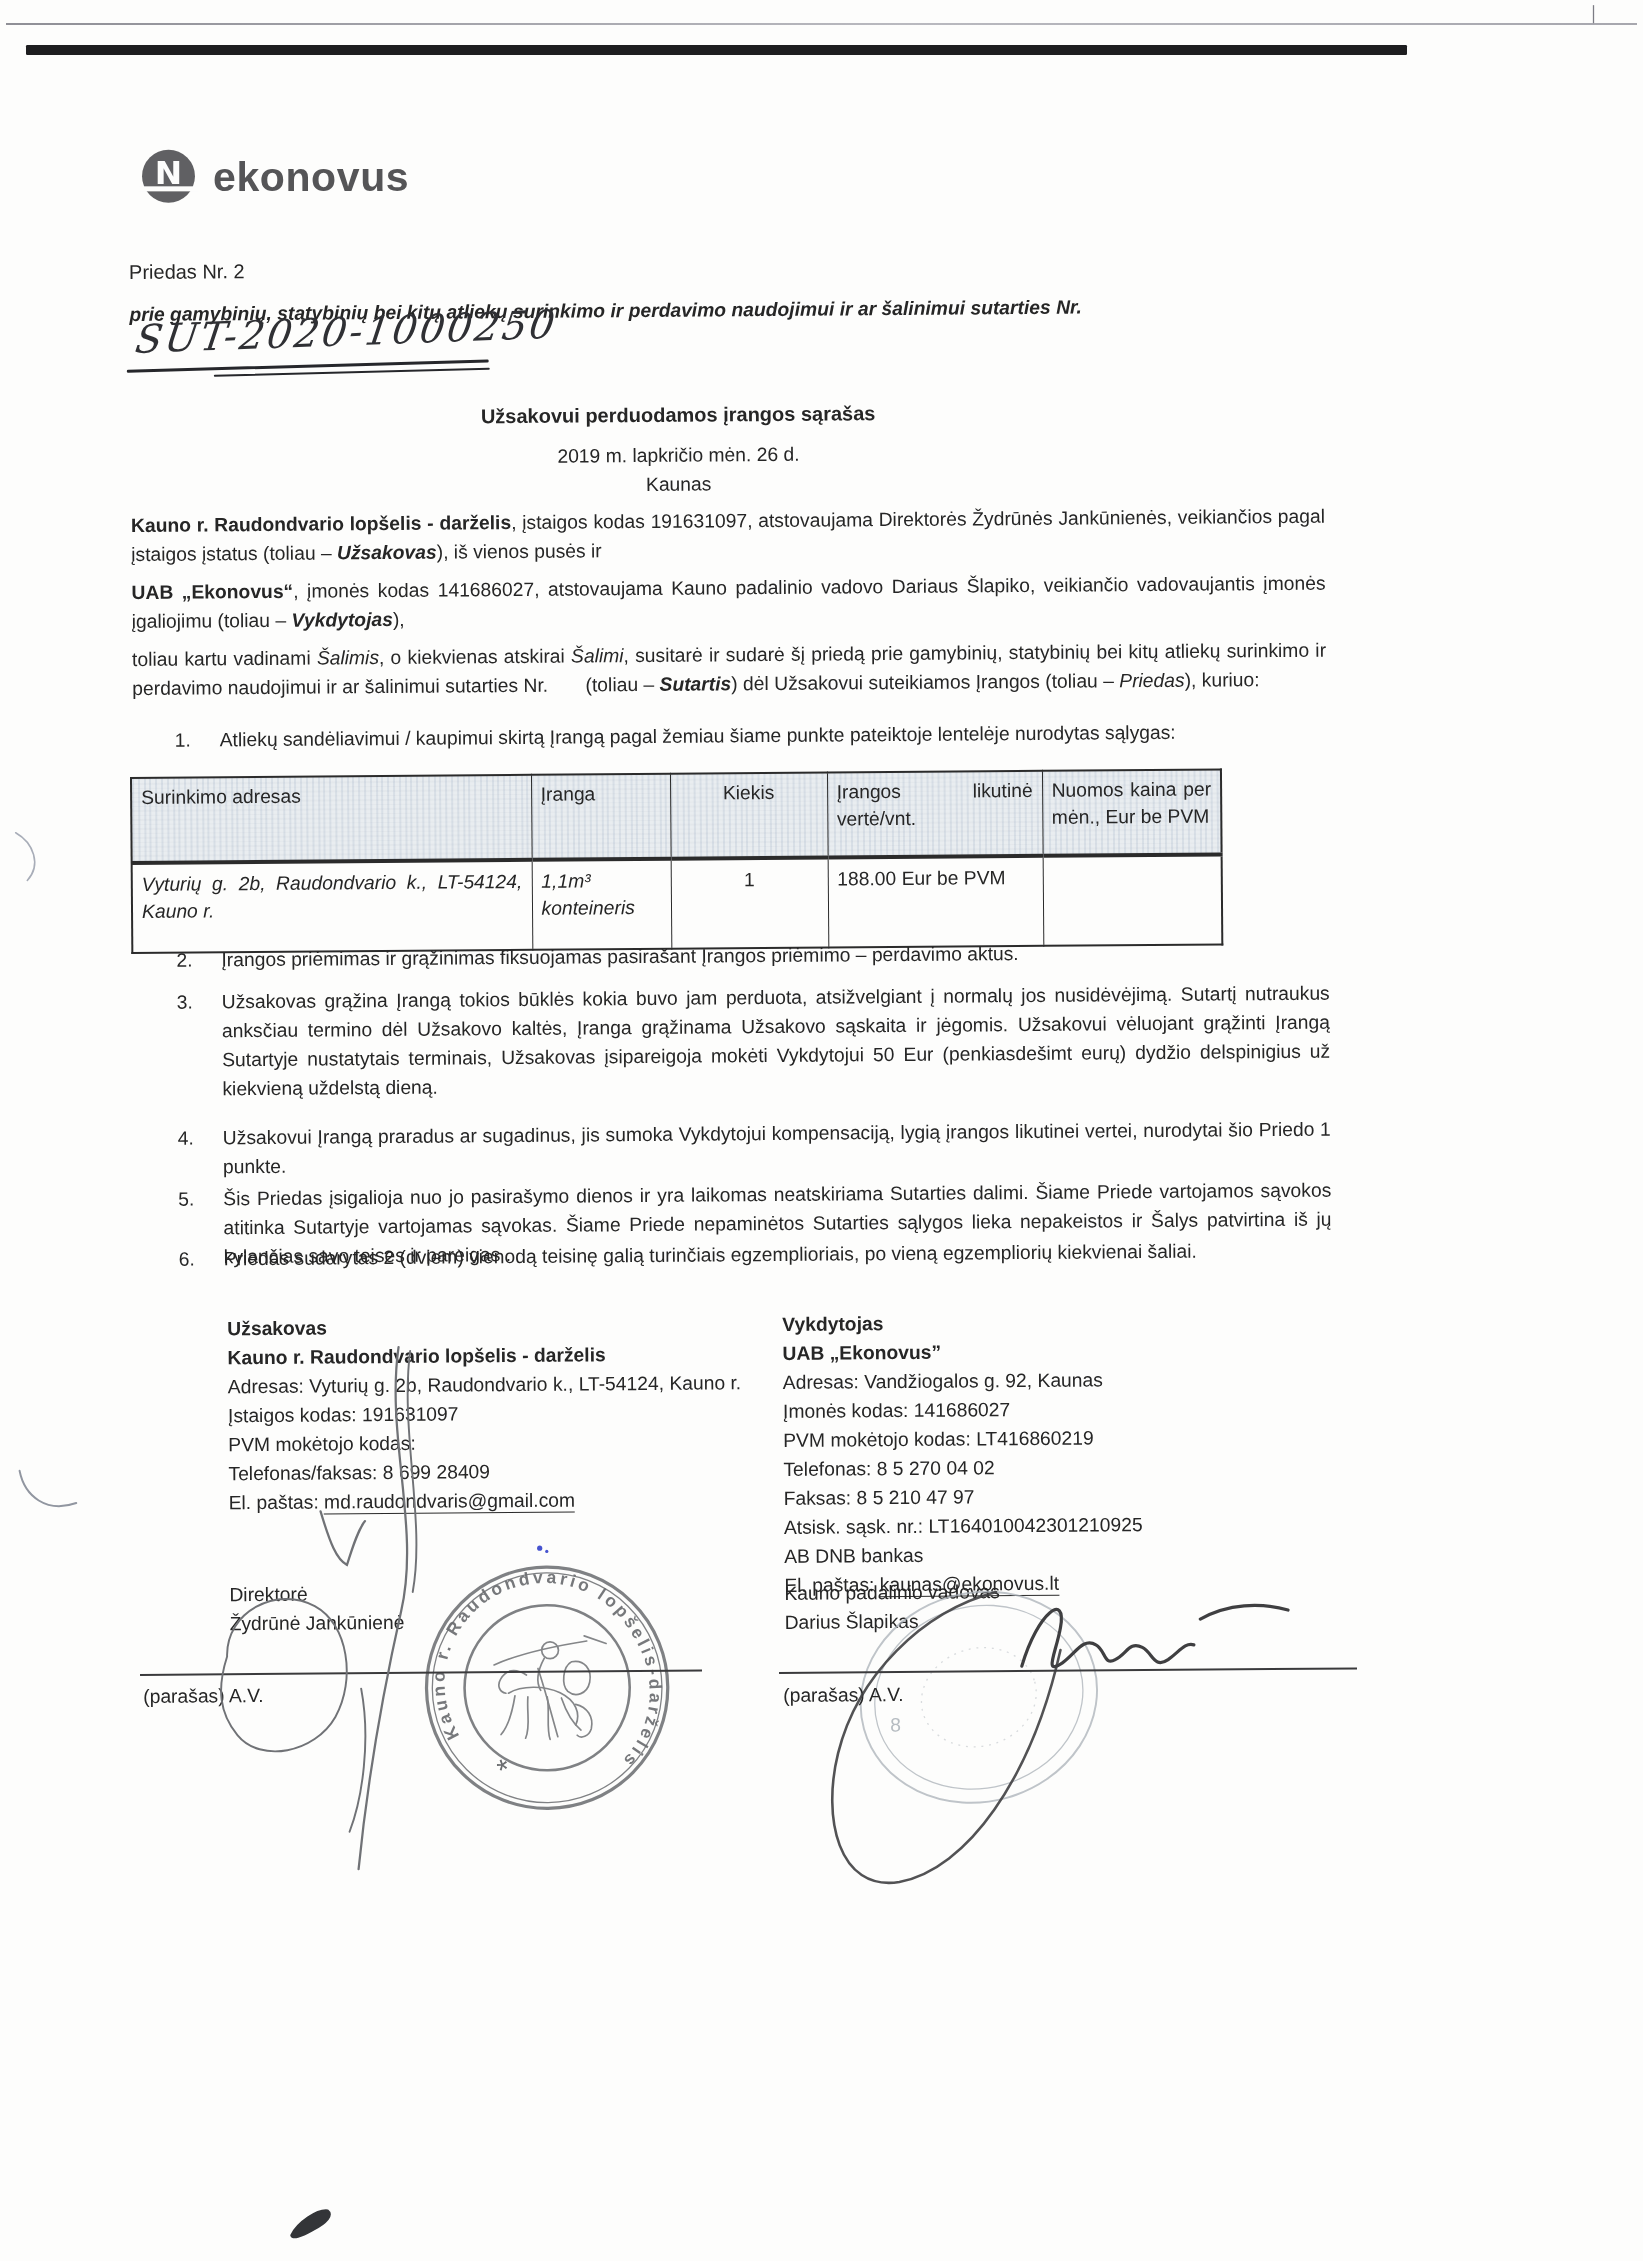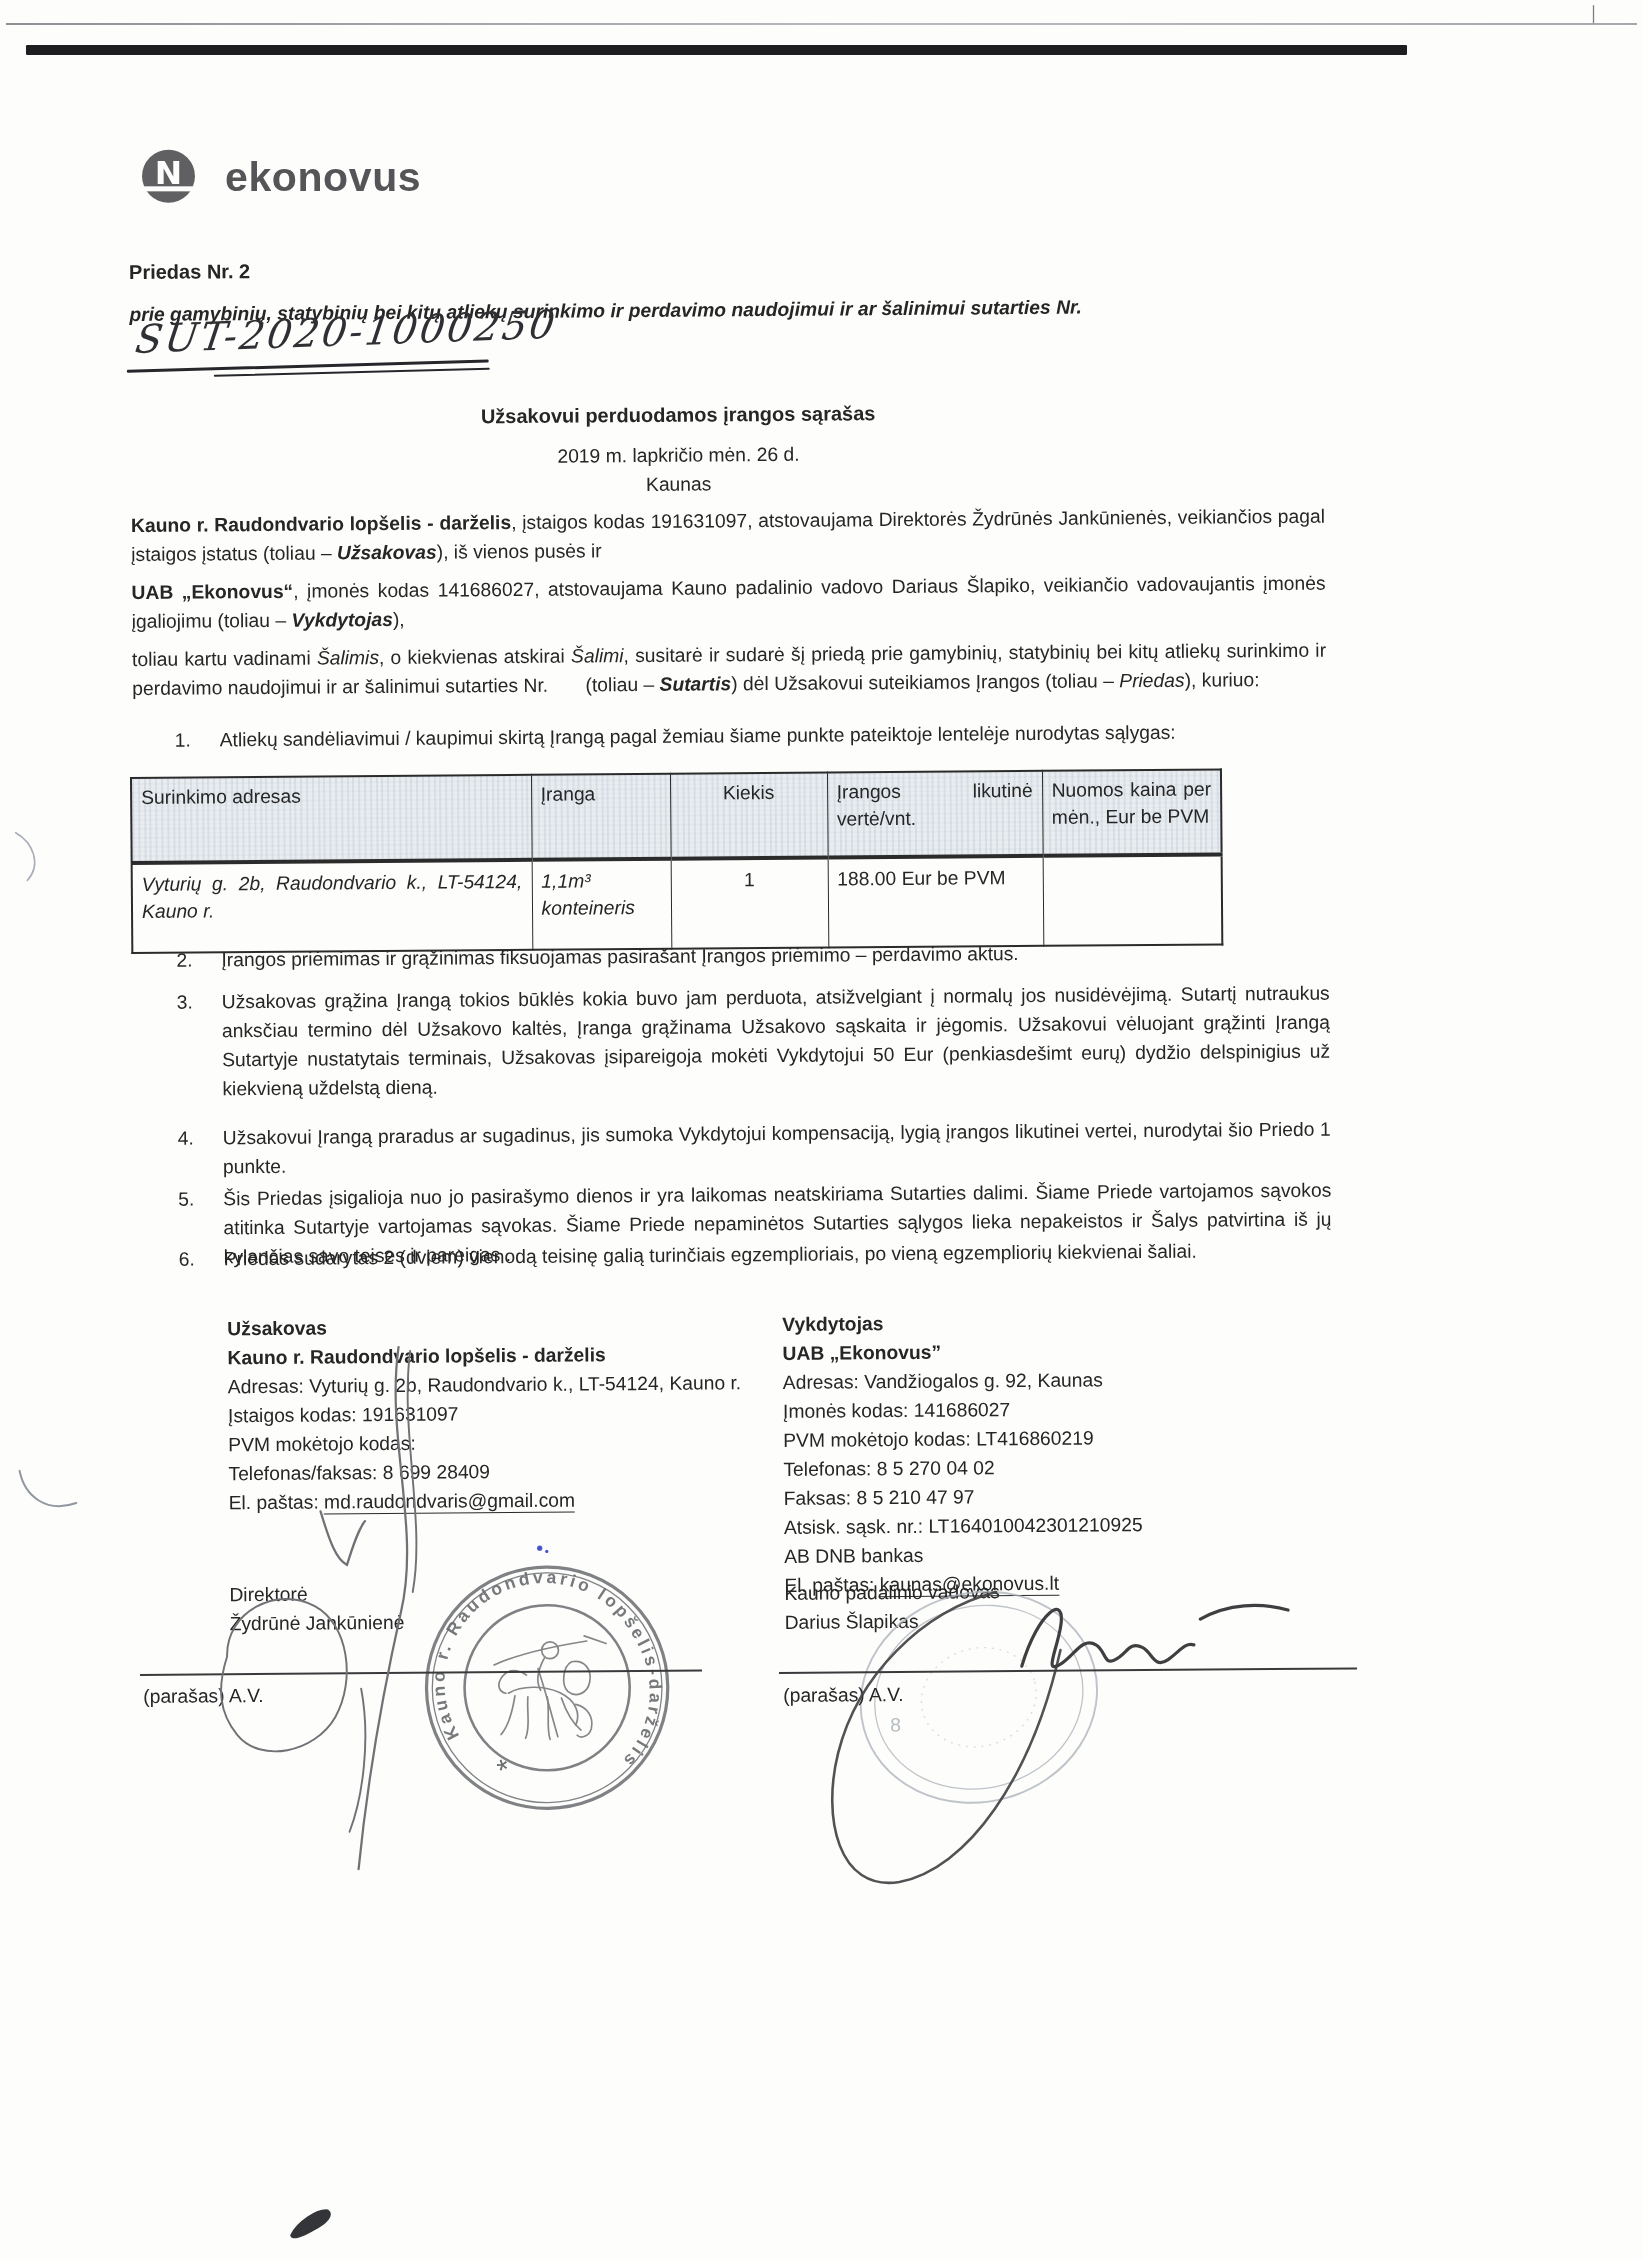--- a/index.html
+++ b/index.html
@@ -7,31 +7,31 @@
     position:relative;width:1644px;height:2261px;background:#fdfdfc;
     font-family:"Liberation Sans", sans-serif;color:#262626;overflow:hidden;
   }
   
   .thin-top-line{position:absolute;top:23px;left:6.4px;width:1631px;height:1.9px;
     background:linear-gradient(90deg,#8f8f96,#b9b9bf 55%,#a7a7ae);}
   .top-bar{position:absolute;top:45px;left:26px;width:1381px;height:9.7px;background:#1e1e20;border-radius:1.3px;}
   
   .logo-row{position:absolute;top:146px;left:137px;display:flex;align-items:center;gap:13px;opacity:.88;}
   .logo-mark{width:63px;height:63px;}
-  .brand{font-size:41px;font-weight:600;color:#3e3e41;letter-spacing:0.6px;margin-left:12px;}
+  .brand{font-size:41px;font-weight:600;color:#3e3e41;letter-spacing:0.6px;}
   
   .doc-body{position:absolute;inset:0;transform:rotate(-0.45deg);transform-origin:129px 271px;}
   .abs{position:absolute;}
   .b{font-weight:700;}
   .i{font-style:italic;}
   .fs30{font-size:19.3px;line-height:29px;}
   .fs31{font-size:20px;line-height:28px;}
   .just{text-align:justify;}
   .center-block{position:absolute;left:129px;width:1096px;text-align:center;}
-  .annex{font-weight:700;text-align:center;}
+  .annex{font-weight:400;text-align:center;}
   .subtitle{font-weight:700;font-style:italic;}
   .handnum{
     font-family:"DejaVu Serif", serif;font-style:italic;font-size:39px;color:#2f3034;
     letter-spacing:2.6px;transform:rotate(-1.6deg) skewX(-10deg);transform-origin:left bottom;white-space:nowrap;
   }
   .hand-underline{position:absolute;background:#26272b;height:2.6px;border-radius:1.3px;}
   .para{position:absolute;left:129px;width:1194px;}
   .num-item{position:absolute;left:171px;width:1153px;padding-left:45px;box-sizing:border-box;}
   .num-item .num{position:absolute;left:0;top:0;}
   

